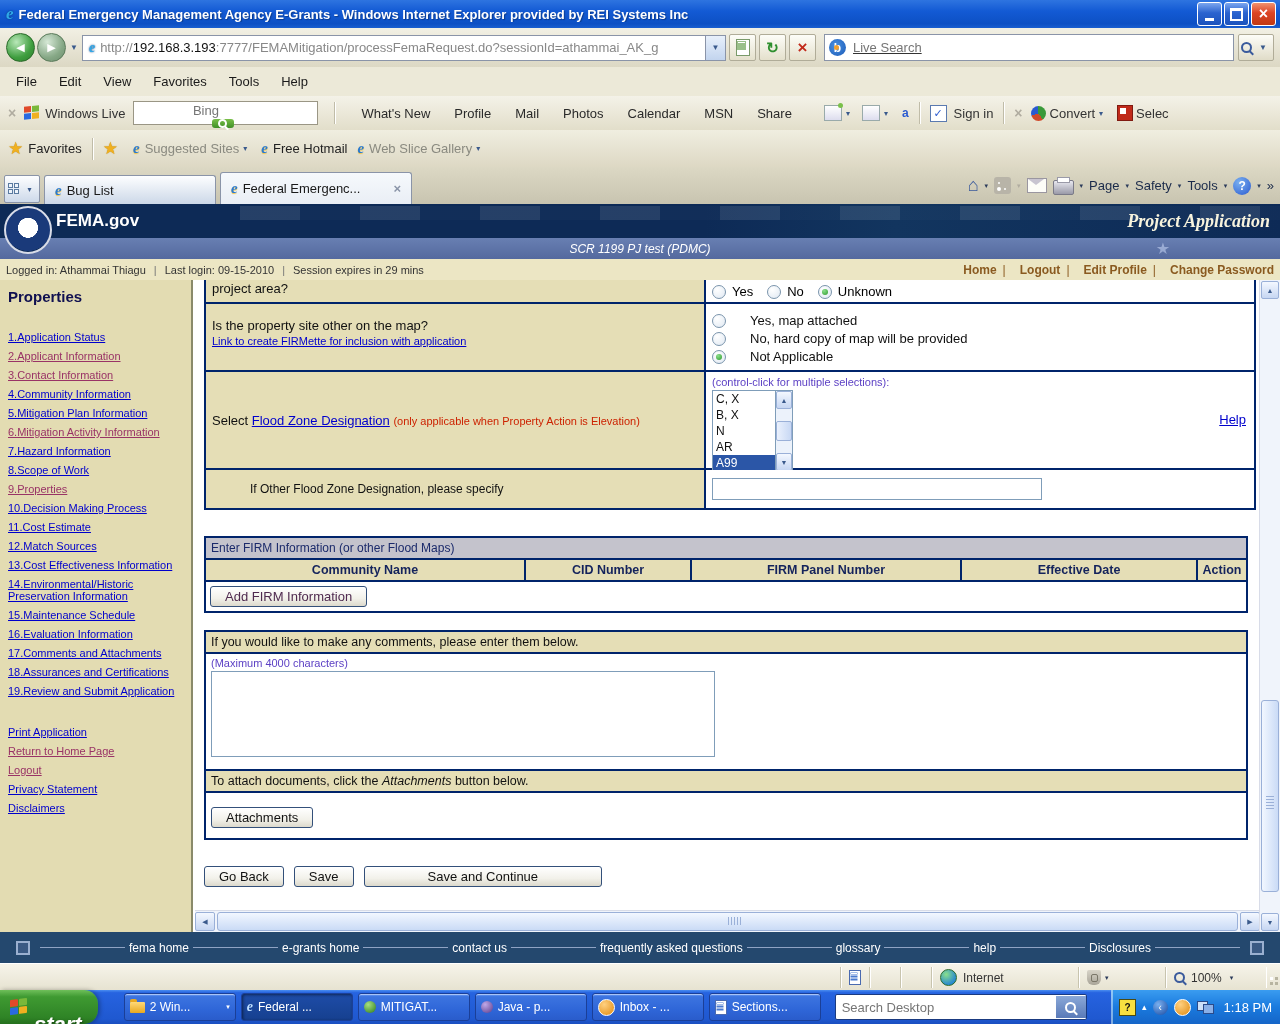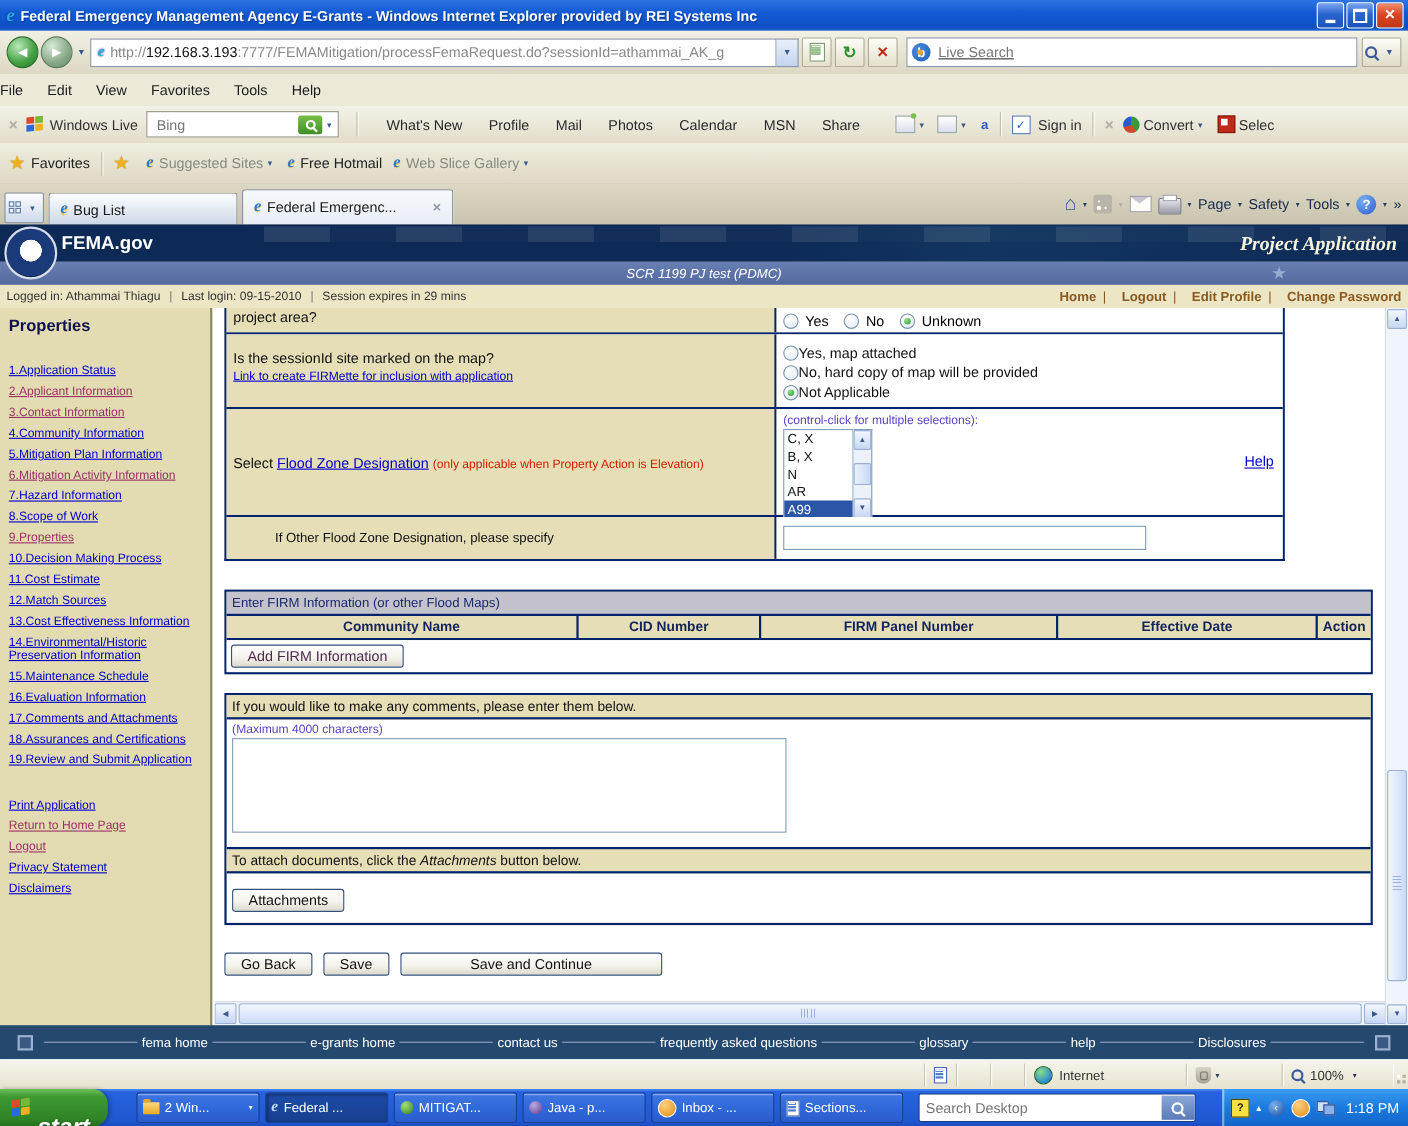--- a/index.html
+++ b/index.html
@@ -34,30 +34,30 @@
   .docicon::after{content:"";position:absolute;left:1px;top:2px;width:7px;height:1px;box-shadow:0 0 0 1px #9ac08a,0 3px 0 1px #9ac08a,0 6px 0 1px #9ac08a;}
   .livesearch{width:400px;height:25px;background:#fff;border:1px solid #8a94a8;display:flex;align-items:center;margin-left:8px;padding:0 4px;}
   .bing-b{width:17px;height:17px;border-radius:50%;background:radial-gradient(circle at 40% 40%,#4a90e0,#1a5ab8);color:#fff;font-weight:bold;font-size:12px;display:flex;align-items:center;justify-content:center;position:relative;}
   .bing-b::after{content:"";position:absolute;width:5px;height:5px;border-radius:50%;background:#f0a030;left:5px;top:6px;}
   .livesearch input{border:none;outline:none;flex:1;font-size:13px;margin-left:5px;font-family:"Liberation Sans",sans-serif;color:#333;background:transparent;text-decoration:underline;}
   .magbtn{width:34px;height:25px;margin-left:4px;border:1px solid #b0ac98;border-radius:2px;background:linear-gradient(180deg,#fdfdf8,#e0dcc8);display:flex;align-items:center;justify-content:center;gap:3px;}
   .mag{position:relative;width:7px;height:7px;border:2px solid #3a5a9c;border-radius:50%;display:inline-block;}
   .mag::after{content:"";position:absolute;width:5px;height:2px;background:#3a5a9c;transform:rotate(45deg);right:-4px;bottom:-3px;}
 
   
-  .menubar{top:67px;left:0;right:0;height:29px;background:#ece9d8;display:flex;align-items:center;padding-left:0;border-bottom:1px solid #d8d4c0;}
+  .menubar{top:67px;left:0;right:0;height:29px;background:#ece9d8;display:flex;align-items:center;padding-left:16px;border-bottom:1px solid #d8d4c0;}
   .menubar span{font-size:13px;color:#1a1a1a;margin-right:22px;}
 
   
   .livebar{top:96px;left:0;right:0;height:34px;background:linear-gradient(180deg,#f4f2e8,#e2deca);display:flex;align-items:center;padding:0 8px;border-bottom:1px solid #c8c4ae;font-size:13px;color:#333;}
   .xgray{color:#b0aca0;font-weight:bold;font-size:14px;margin-right:8px;}
   .wlflag{width:16px;height:14px;display:grid;grid-template-columns:7px 7px;grid-template-rows:6px 6px;gap:1px;transform:skewY(-6deg);margin-right:5px;}
   .wlflag i:nth-child(1){background:#e04a2a;}.wlflag i:nth-child(2){background:#7ab83a;}
   .wlflag i:nth-child(3){background:#2a6ae0;}.wlflag i:nth-child(4){background:#f0b020;}
-  .bingbox{width:165px;height:22px;background:#fff;border:1px solid #9a96850;border:1px solid #9a9685;display:flex;align-items:center;margin:0 6px 0 8px;padding:0 2px 0 6px;}
+  .bingbox{width:165px;height:22px;background:#fff;border:1px solid #9a96850;border:1px solid #9a9685;display:flex;align-items:center;margin:0 6px 0 8px;padding:0 12px 0 6px;flex-direction:column;}
   .bingbox input{border:none;outline:none;flex:1;font-size:13px;color:#444;background:transparent;font-family:"Liberation Sans",sans-serif;width:60px;}
   .greenmag{width:22px;height:17px;border-radius:3px;background:linear-gradient(180deg,#7ac04a,#3f8f26);display:flex;align-items:center;justify-content:center;}
   .greenmag .mag{border-color:#fff;width:5px;height:5px;}
   .greenmag .mag::after{background:#fff;}
   .lb-links{display:flex;align-items:center;gap:0;margin-left:16px;}
   .lb-links span{margin-right:24px;color:#2a2a2a;}
   .vsep{width:1px;height:22px;background:#c0bca8;box-shadow:1px 0 0 #fff;margin:0 10px;}
   .tile16{width:16px;height:14px;border:1px solid #9aa;background:linear-gradient(180deg,#fff,#dde);position:relative;margin-left:8px;}
   .tile16.photo::after{content:"";position:absolute;right:-2px;top:-3px;width:5px;height:5px;border-radius:50%;background:#7ac04a;}
   .transicon{color:#2a5ad0;font-weight:bold;font-size:12px;margin-left:10px;}
@@ -109,29 +109,29 @@
 
   
   .main{top:280px;left:0;right:0;bottom:92px;background:#fff;}
   .sidebar{left:0;top:0;bottom:0;width:193px;background:#e3dcb2;border-right:2px solid #8a8a6a;padding:6px 0 0 6px;box-sizing:border-box;overflow:hidden;}
   .sidebar h2{font-size:15px;color:#101050;margin:2px 0 26px 2px;}
   .sidebar a{display:block;font-size:11px;color:#0000cc;text-decoration:underline;margin:0 0 7px 2px;line-height:12px;cursor:pointer;width:178px;}
   .sidebar a.visited{color:#993366;}
   .sidebar .gap{height:22px;}
 
   .content{left:195px;right:20px;top:0;bottom:0;background:#fff;overflow:hidden;}
-  .ftable{position:absolute;left:9px;top:0;width:964px;border:2px solid #00246b;border-top:none;box-sizing:border-box;}
+  .ftable{position:absolute;left:9px;top:0;width:1052px;border:2px solid #00246b;border-top:none;box-sizing:border-box;}
   .frow{display:flex;border-top:2px solid #00246b;}
   .frow:first-child{border-top:none;}
   .fcell-l{width:500px;background:#e5deb6;border-right:2px solid #00246b;box-sizing:border-box;padding:4px 6px;font-size:13px;color:#111;}
   .fcell-r{flex:1;background:#fff;padding:3px 6px;position:relative;box-sizing:border-box;font-size:13px;}
   .radio{width:12px;height:12px;border-radius:50%;border:1px solid #7a94ac;background:radial-gradient(circle at 35% 30%,#fff,#dfe8f2);display:inline-block;flex:none;}
   .radio.sel{position:relative;}
   .radio.sel::after{content:"";position:absolute;left:3px;top:3px;width:6px;height:6px;border-radius:50%;background:radial-gradient(circle at 35% 30%,#8ae08a,#2f9a2f);}
-  .ropt{display:flex;align-items:center;gap:0;margin:3px 0;font-size:13px;color:#111;}
+  .ropt{display:flex;align-items:center;gap:24px;margin:3px 0;font-size:13px;color:#111;}
   .inline-opts{display:flex;align-items:center;gap:6px;margin-top:1px;}
   .inline-opts .lbl{margin-right:8px;}
   a.blue{color:#0000cc;text-decoration:underline;cursor:pointer;}
   .small-link{font-size:11px;}
   .rednote{color:#cc2200;font-size:11px;}
   .hint{color:#5b3fc4;font-size:11px;margin:1px 0 2px;}
   .listbox{width:62px;border:1px solid #7f9db9;background:#fff;display:inline-block;vertical-align:top;}
   .listbox .opt{font-size:12px;padding:0 3px;height:16px;line-height:16px;color:#111;}
   .listbox .opt.sel{background:#2b56a7;color:#fff;}
   .lb-scroll{display:inline-flex;flex-direction:column;width:17px;vertical-align:top;border:1px solid #7f9db9;border-left:none;background:#ecf2fb;height:82px;box-sizing:border-box;justify-content:space-between;}
@@ -437,21 +437,21 @@
                 <span class="lbl">Yes</span>
               <span class="radio"></span>
                 <span class="lbl">No</span>
               <span class="radio sel"></span>
                 <span class="lbl">Unknown</span>
             </div>
           </div>
         </div>
         <div class="frow">
           <div class="fcell-l" style="padding-top:14px;">
-            <div>Is the sessionId site marked on the map?</div>
+            <div>Is the property site other on the map?</div>
             <a class="blue small-link">Link to create FIRMette for inclusion with application</a>
           </div>
           <div class="fcell-r" style="padding-top:6px;">
             <div class="ropt">
                 <span class="radio"></span>
                 <span>Yes, map attached</span>
               </div>
             <div class="ropt">
                 <span class="radio"></span>
                 <span>No, hard copy of map will be provided</span>

